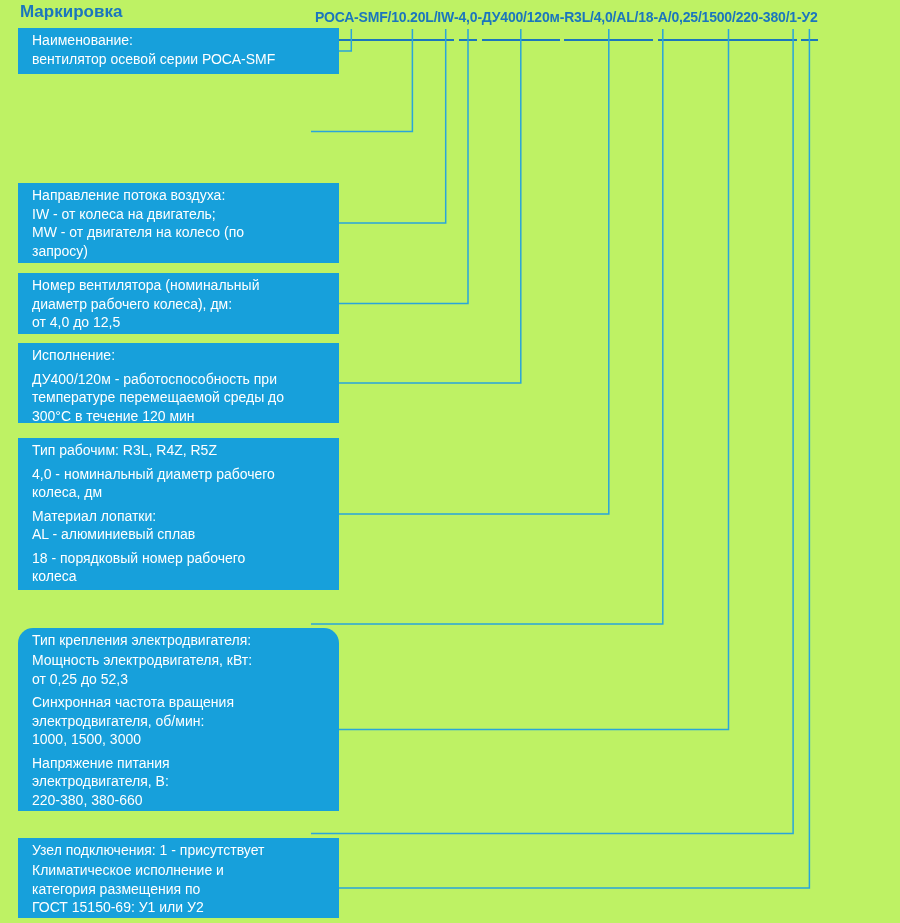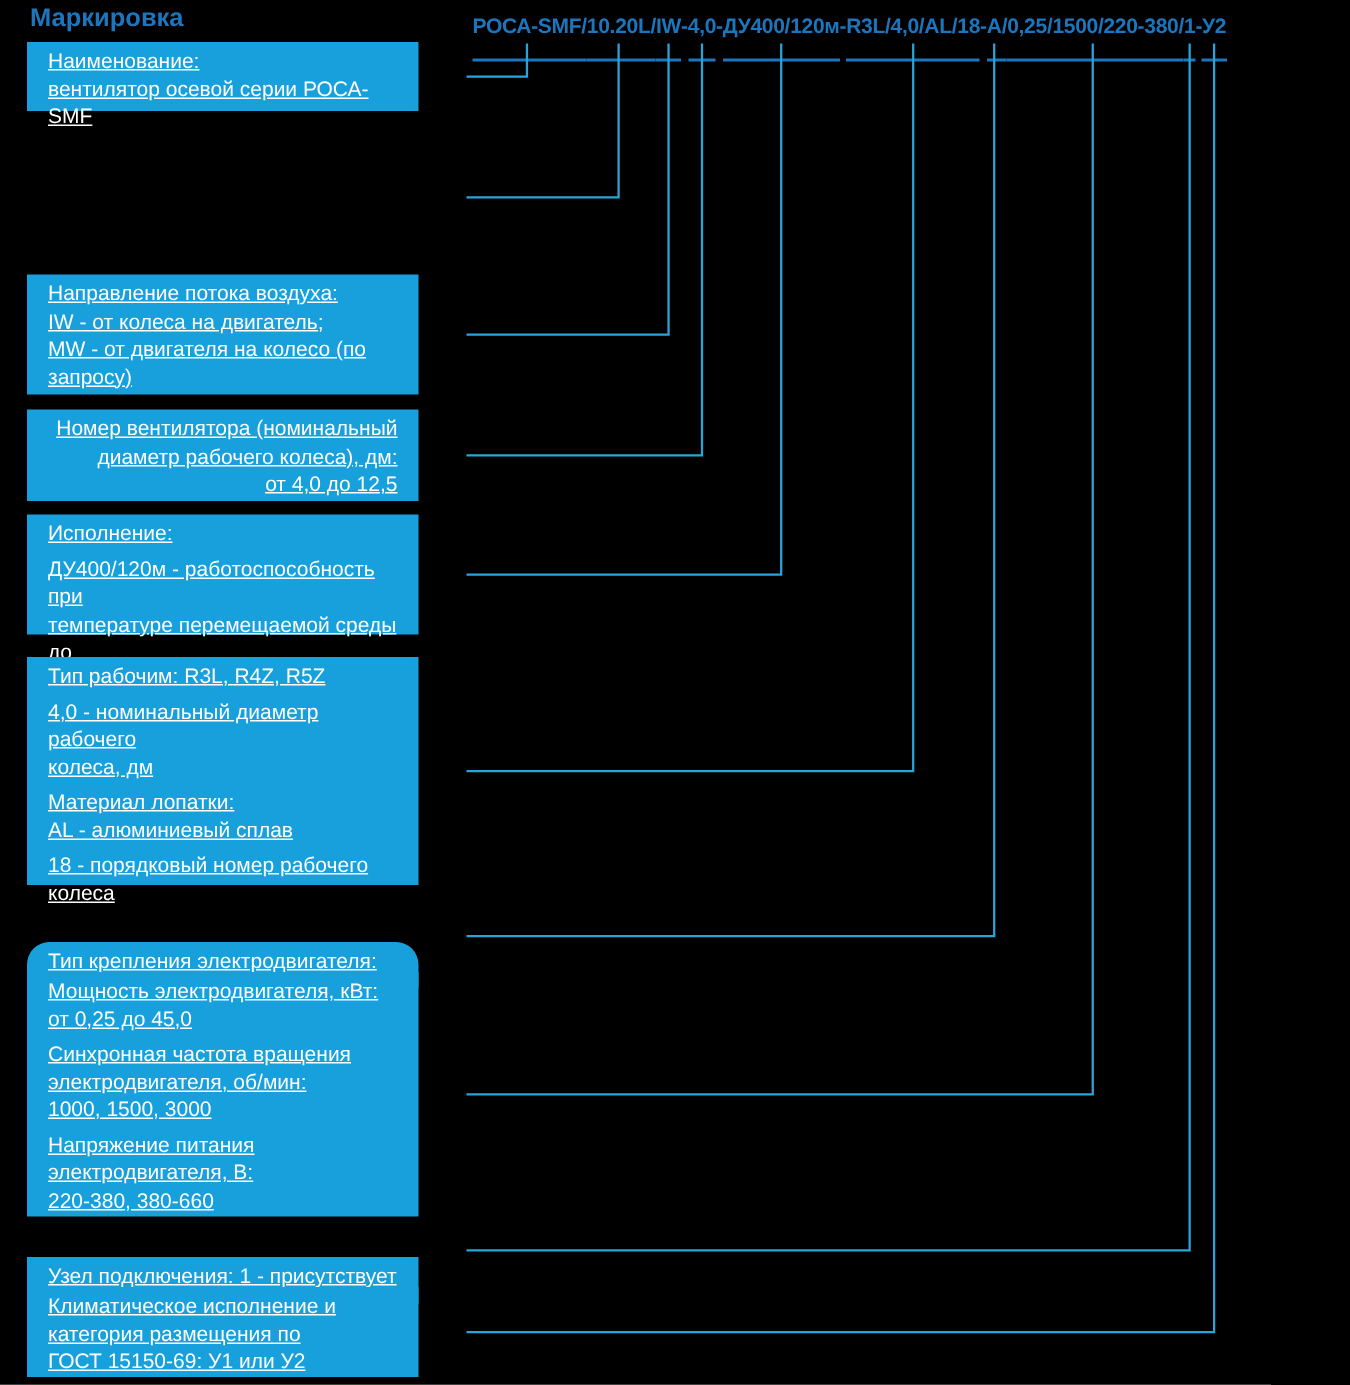--- a/index.html
+++ b/index.html
@@ -3,36 +3,36 @@
 <meta charset="utf-8">
 <style>
   :root{
     --heading:#1b76bd;
     --box:#17a0db;
     --line:#29a5da;
     --box_text:#ffffff;
   }
   *{box-sizing:border-box;}
   body{margin:0;background:#ffffff;font-family:"Liberation Sans","DejaVu Sans",sans-serif;}
-  #diagram{position:relative;width:900px;height:923px;background:#000000;overflow:hidden;}
+  #diagram{position:relative;width:900px;height:923px;background:#bef264;overflow:hidden;}
   .title{position:absolute;left:20px;top:2px;font-size:17px;font-weight:bold;color:var(--heading);}
   .code{position:absolute;left:315px;top:9px;font-size:14px;font-weight:bold;letter-spacing:-0.2px;
         color:var(--heading);white-space:nowrap;line-height:17px;}
   .code span{display:inline-block;padding-bottom:13px;}
   .code span.u{border-bottom:2px solid;}
   #connectors{position:absolute;left:0;top:0;pointer-events:none;}
   #connectors path{fill:none;stroke:var(--line);stroke-width:1.5;}
-  .box{position:absolute;left:18px;width:261px;background:var(--box);color:var(--box_text);
-       font-size:14px;line-height:18.5px;padding:3px 14px 4px;text-decoration:underline;}
+  .box{position:absolute;left:18px;width:321px;background:var(--box);color:var(--box_text);
+       font-size:14px;line-height:18.5px;padding:3px 14px 4px;}
   .box p{margin:0 0 5px;white-space:pre-line;}
   .box p:last-child{margin-bottom:0;}
   .b1{top:28px;height:46px;}
   .b2{top:88px;height:87px;}
   .b3{top:183px;height:80px;}
-  .b4{top:273px;height:61px;text-align:right;}
+  .b4{top:273px;height:61px;}
   .b5{top:343px;height:80px;}
   .b6{top:438px;height:152px;}
   .b7{top:628px;height:44px;border-radius:15px;}
   .b8{top:648px;height:163px;}
   .b9{top:818px;height:31px;margin-top:20px;}
   .b10{top:858px;height:60px;}
 </style>
 </head>
 <body>
 
@@ -73,41 +73,41 @@
   <div class="box b4">
     <p>Номер вентилятора (номинальный
 диаметр рабочего колеса), дм:
 от 4,0 до 12,5</p>
   </div>
 
   <div class="box b5">
     <p>Исполнение:</p>
     <p>ДУ400/120м - работоспособность при
 температуре перемещаемой среды до
-400°С в течение 160 мин</p>
+300°С в течение 120 мин</p>
   </div>
 
   <div class="box b6">
     <p>Тип рабочим: R3L, R4Z, R5Z</p>
     <p>4,0 - номинальный диаметр рабочего
 колеса, дм</p>
     <p>Материал лопатки:
 AL - алюминиевый сплав</p>
     <p>18 - порядковый номер рабочего
 колеса</p>
   </div>
 
   <div class="box b7">
     <p>Тип крепления электродвигателя:
 А - на лапах</p>
   </div>
 
   <div class="box b8">
     <p>Мощность электродвигателя, кВт:
-от 0,25 до 45,0</p>
+от 0,25 до 52,3</p>
     <p>Синхронная частота вращения
 электродвигателя, об/мин:
 1000, 1500, 3000</p>
     <p>Напряжение питания
 электродвигателя, В:
 220-380, 380-660</p>
   </div>
 
   <div class="box b9">
     <p>Узел подключения: 1 - присутствует</p>

